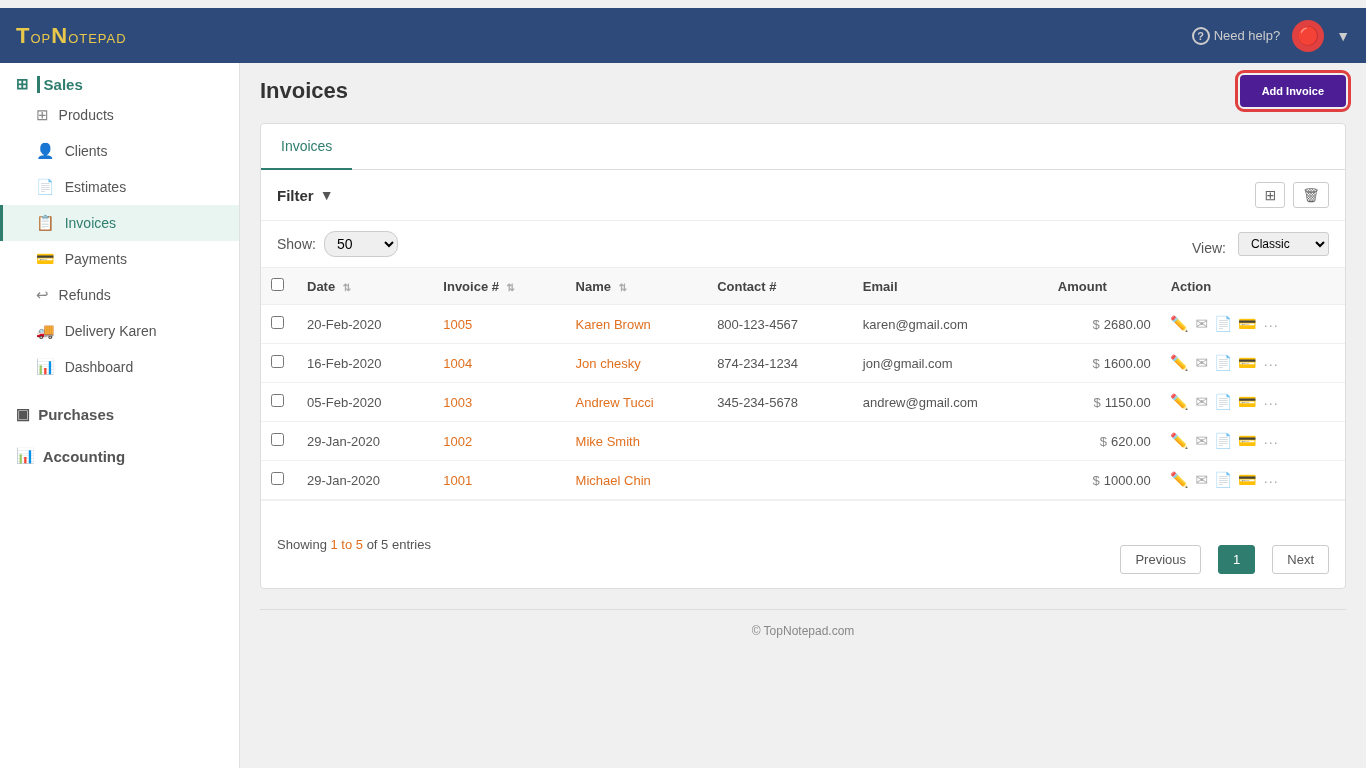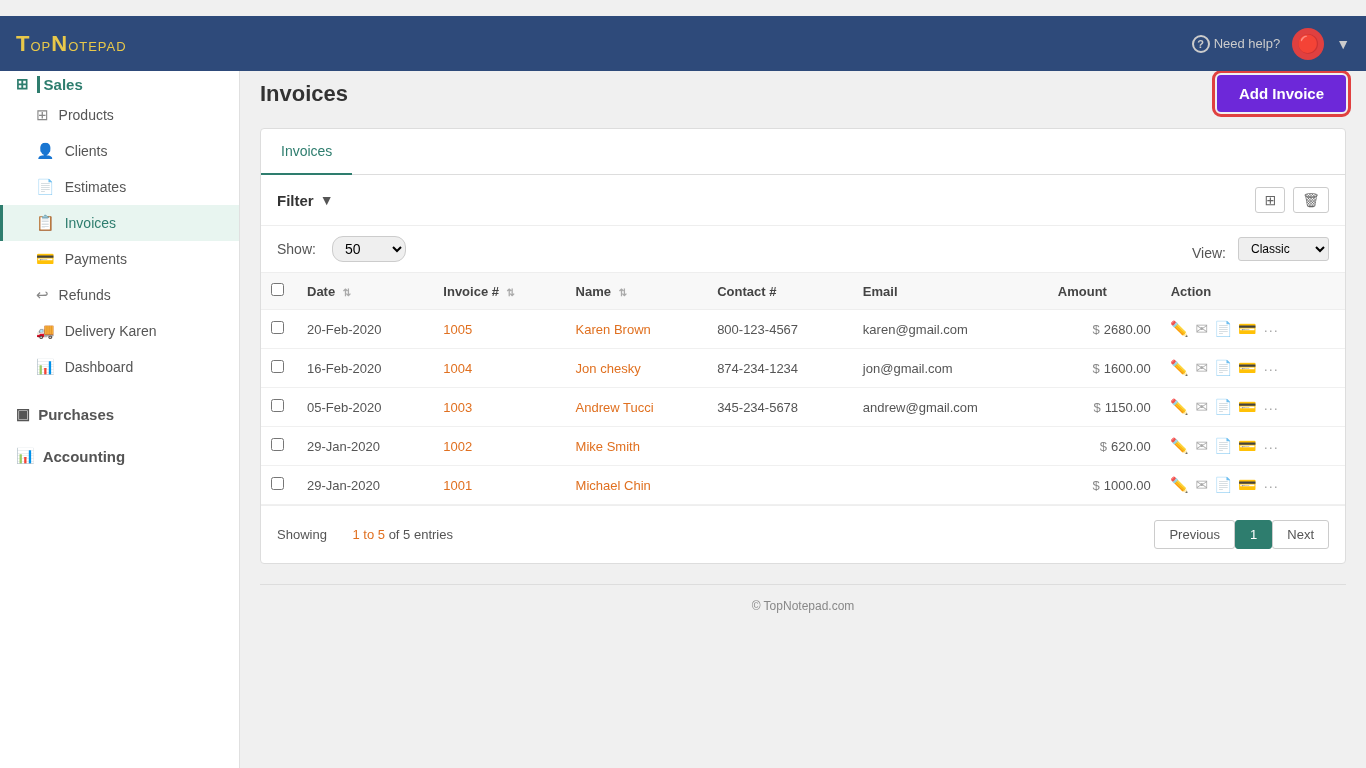--- a/index.html
+++ b/index.html
@@ -7,21 +7,21 @@
 
     
     .header {
       background: #2e4a7a;
       height: 55px;
       display: flex;
       align-items: center;
       justify-content: space-between;
       padding: 0 16px;
       position: fixed;
-      top: 16px; left: 0; right: 0;
+      top: 8px; left: 0; right: 0;
       z-index: 100;
     }
     .header-logo {
       color: white;
       font-size: 22px;
       font-weight: bold;
       letter-spacing: 1px;
       text-transform: uppercase;
     }
     .header-logo span { color: #e8c84a; }
@@ -137,25 +137,25 @@
       align-items: center;
       justify-content: space-between;
       margin-bottom: 16px;
     }
     .page-title {
       font-size: 22px;
       font-weight: bold;
       color: #333;
     }
     .add-invoice-btn {
-      background: #6d28d9;
+      background: #4c1d95;
       color: white;
       border: none;
       padding: 10px 22px;
-      font-size: 15px;
+      font-size: 11px;
       font-weight: bold;
       border-radius: 4px;
       cursor: pointer;
       outline: 3px solid #e04040;
       outline-offset: 2px;
     }
 
     
     .card {
       background: white;
@@ -217,21 +217,21 @@
     
     .table-controls {
       padding: 10px 16px;
       display: flex;
       align-items: center;
       justify-content: space-between;
     }
     .show-control {
       display: flex;
       align-items: center;
-      gap: 16px;
+      gap: 8px;
       font-size: 14px;
       color: #555;
     }
     .show-select {
       border: 1px solid #ccc;
       border-radius: 11px;
       padding: 3px 20px 3px 8px;
       font-size: 14px;
       cursor: pointer;
       appearance: auto;
@@ -301,25 +301,26 @@
 
     
     .pagination-bar {
       padding: 14px 16px;
       display: flex;
       align-items: center;
       justify-content: space-between;
       border-top: 1px solid #eee;
     }
     .showing-text { font-size: 13px; color: #555; }
-    .showing-text .highlight { color: #e07020; margin-left: 22px; }
+    .showing-text .highlight { color: #e07020; }
     .pagination-controls {
       display: flex;
       align-items: center;
-      gap: 0;
+      gap: 17px;
+      margin-top: 30px;
     }
     .page-btn {
       padding: 6px 14px;
       border: 1px solid #ccc;
       background: white;
       cursor: pointer;
       font-size: 13px;
       color: #555;
       border-radius: 3px;
     }

